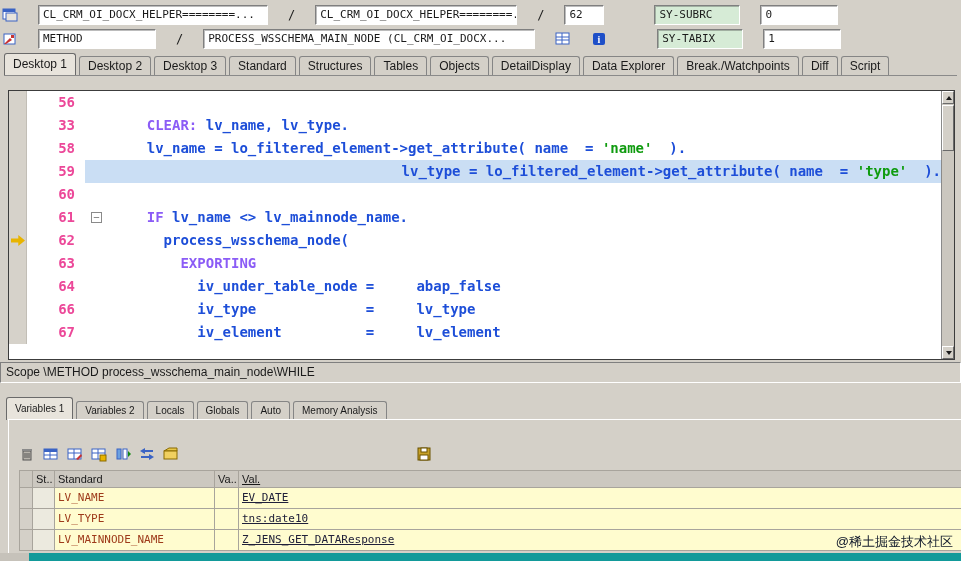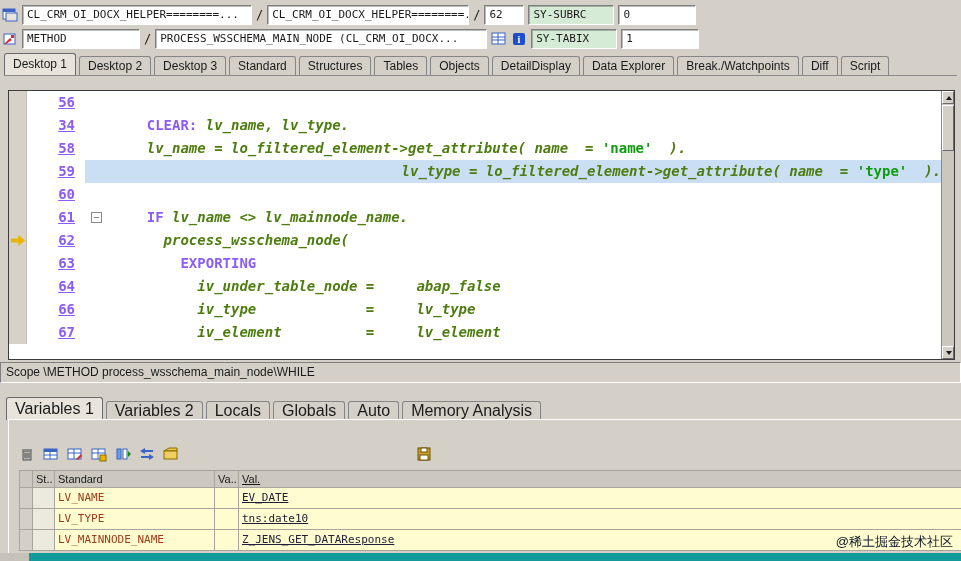--- a/index.html
+++ b/index.html
@@ -1,54 +1,54 @@
 <!DOCTYPE html>
 <html><head>
 <meta charset="utf-8">
 <style>
   * { box-sizing: border-box; margin: 0; padding: 0; }
   html,body { width: 961px; height: 561px; }
   body { font-family: "Liberation Sans", sans-serif; background: #D4D0C8; }
   .screen { position: relative; width: 961px; height: 561px; background: #D4D0C8; overflow: hidden; }
 
   
-  .frow { position: absolute; left: 2px; height: 22px; display: flex; align-items: center; gap: 4px; }
+  .frow { position: absolute; left: 2px; height: 22px; display: flex; align-items: center; gap: 20px; }
   .frow1 { top: 4px; }
   .frow2 { top: 28px; }
   .tfield {
     height: 20px; background: #fff; padding: 0 4px; overflow: hidden; white-space: nowrap;
     font: 11px/18px "DejaVu Sans Mono", monospace; color: #1a1a1a;
     border: 1px solid; border-color: #7f7f7f #ffffff #ffffff #7f7f7f;
     box-shadow: inset 1px 1px 0 rgba(64,64,64,.35);
   }
-  .tfield.green { background: #D6EBD6; }
+  .tfield.green { background: #D6EBD6; margin-left: 30px; }
   .sep-slash { font: 12px "DejaVu Sans Mono", monospace; color: #1a1a1a; }
   .w230{width:230px}.w202{width:202px}.w40{width:40px}.w86{width:86px}.w78{width:78px}.w118{width:118px}.w332{width:332px}
   .mini-icon { width: 16px; height: 16px; flex: none; }
 
   
   .desktop-tab-bar { position: absolute; top: 53px; left: 4px; width: 953px; height: 23px;
      display: flex; gap: 3px; align-items: flex-end; border-bottom: 1px solid #8a8a8a; }
   .tab { height: 19px; padding: 0 8px; font-size: 12px; line-height: 18px; color: #1a1a1a;
      background: #D4D0C8; border: 1px solid #858585; border-bottom: none; border-radius: 3px 3px 0 0; cursor: default; }
   .tab.active { height: 22px; line-height: 21px; background: #E8E4DC; border-color: #6a6a6a; }
 
   
   .code-panel { position: absolute; top: 90px; left: 8px; width: 947px; height: 270px;
      background: #fff; border: 1px solid #3c3c3c; overflow: hidden; }
   .code-lines { position: absolute; top: 0; left: 0; right: 13px; }
   .code-line { display: flex; height: 23px; }
   .cl-margin { width: 18px; flex: none; background: #D6D2CA; border-right: 1px solid #C2BEB6; position: relative; }
   .cl-num { width: 58px; flex: none; text-align: right; padding-right: 10px;
-     font: bold 14px/23px "DejaVu Sans Mono", monospace; color: #8b5cf6; background: #fff; text-decoration: underline; }
+     font: bold 14px/23px "DejaVu Sans Mono", monospace; color: #ec4899; background: #fff; }
   .cl-code { flex: 1; position: relative; padding-left: 28px; white-space: pre;
      font: bold 14px/23px "DejaVu Sans Mono", monospace; color: #7D1A52; }
   .code-line.hl .cl-code { background: #CADEF4; text-align: right; }
   .seg-kw { color: #8b5cf6; margin-top: 28px; }
-  .seg-id { color: #4d7c0f; font-style: italic; }
+  .seg-id { color: #1d4ed8; }
   .seg-str { color: #0F9B0F; }
   .exec-arrow { position: absolute; left: 2px; top: 6px; width: 14px; height: 11px; background: #E8B400;
      clip-path: polygon(0 32%, 52% 32%, 52% 0, 100% 50%, 52% 100%, 52% 68%, 0 68%); }
   .fold-box { position: absolute; left: 6px; top: 6px; width: 11px; height: 11px; background: #fff;
      border: 1px solid #8a8a8a; font: 9px/9px "DejaVu Sans Mono", monospace; color: #444; text-align: center; }
 
   
   .vscroll { position: absolute; top: 0; right: 0; width: 13px; height: 100%; background: #CBC7BF; border-left: 1px solid #8a8a8a; }
   .sb-btn { position: absolute; left: 0; width: 12px; height: 13px; background: #D4D0C8;
      border: 1px solid; border-color: #fff #6a6a6a #6a6a6a #fff; }
@@ -59,21 +59,21 @@
   .sb-thumb { position: absolute; left: 0; top: 14px; width: 12px; height: 46px; background: #D4D0C8;
      border: 1px solid; border-color: #fff #6a6a6a #6a6a6a #fff; }
 
   
   .scope-bar { position: absolute; top: 362px; left: 0; width: 961px; height: 21px; background: #D4D0C8;
      border: 1px solid; border-color: #7f7f7f #ffffff #ffffff #7f7f7f; font-size: 12px; line-height: 19px;
      padding: 0 5px; color: #1a1a1a; }
 
   
   .var-tab-bar { position: absolute; top: 396px; left: 6px; height: 24px; display: flex; gap: 3px; align-items: flex-end; }
-  .vtab { height: 19px; padding: 0 8px; font-size: 16px; line-height: 18px; color: #1a1a1a;
+  .vtab { height: 19px; padding: 0 8px; font-size: 10px; line-height: 18px; color: #1a1a1a;
      background: #D4D0C8; border: 1px solid #858585; border-bottom: none; border-radius: 3px 3px 0 0; cursor: default; }
   .vtab.active { height: 23px; line-height: 22px; background: #E8E4DC; border-color: #6a6a6a; }
   .var-content { position: absolute; top: 419px; left: 8px; width: 957px; height: 170px; background: #D4D0C8;
      border: 1px solid; border-color: #ffffff #7f7f7f #7f7f7f #ffffff; }
   .var-toolbar { position: absolute; top: 24px; left: 10px; height: 20px; display: flex; gap: 7px; align-items: center; }
   .tbi { width: 17px; height: 16px; display: inline-block; }
   .tbi svg { display: block; }
   .save-gap { width: 222px; }
 
   
@@ -165,21 +165,21 @@
 
   <div class="code-panel">
     <div class="code-lines">
         <div class="code-line">
           <div class="cl-margin"></div>
           <div class="cl-num">56</div>
           <div class="cl-code"></div>
         </div>
         <div class="code-line">
           <div class="cl-margin"></div>
-          <div class="cl-num">34</div>
+          <div class="cl-num">33</div>
           <div class="cl-code"><span class="seg-id">    </span><span class="seg-kw">CLEAR:</span><span class="seg-id"> lv_name, lv_type.</span></div>
         </div>
         <div class="code-line">
           <div class="cl-margin"></div>
           <div class="cl-num">58</div>
           <div class="cl-code"><span class="seg-id">    lv_name = lo_filtered_element-&gt;get_attribute( name  = </span><span class="seg-str">'name'</span><span class="seg-id">  ).</span></div>
         </div>
         <div class="code-line hl">
           <div class="cl-margin"></div>
           <div class="cl-num">59</div>

